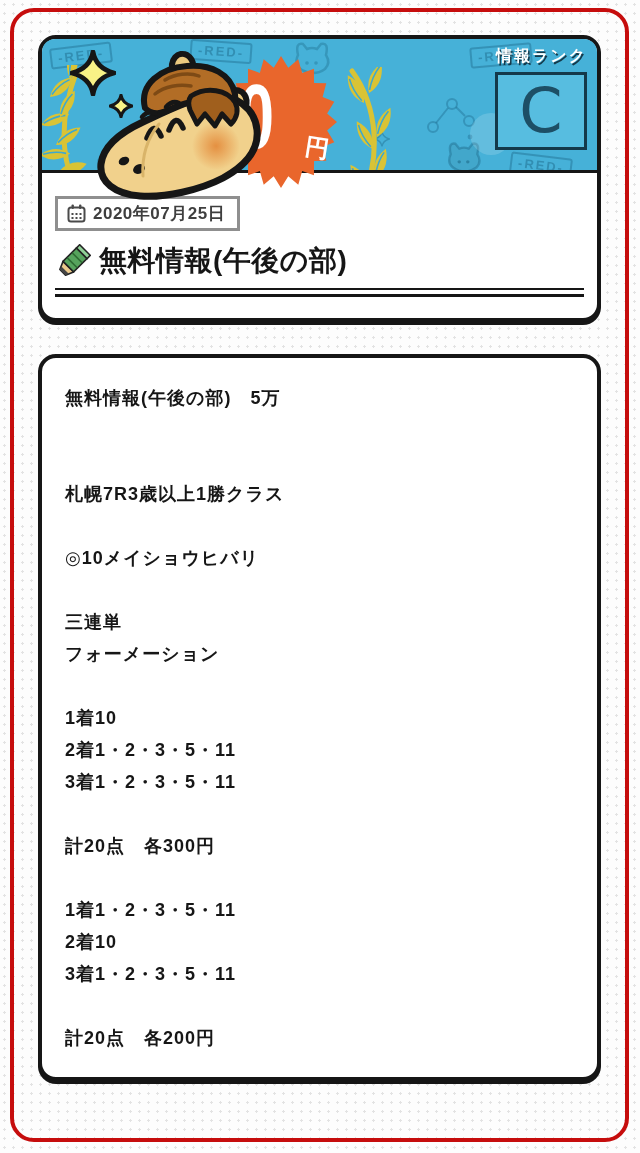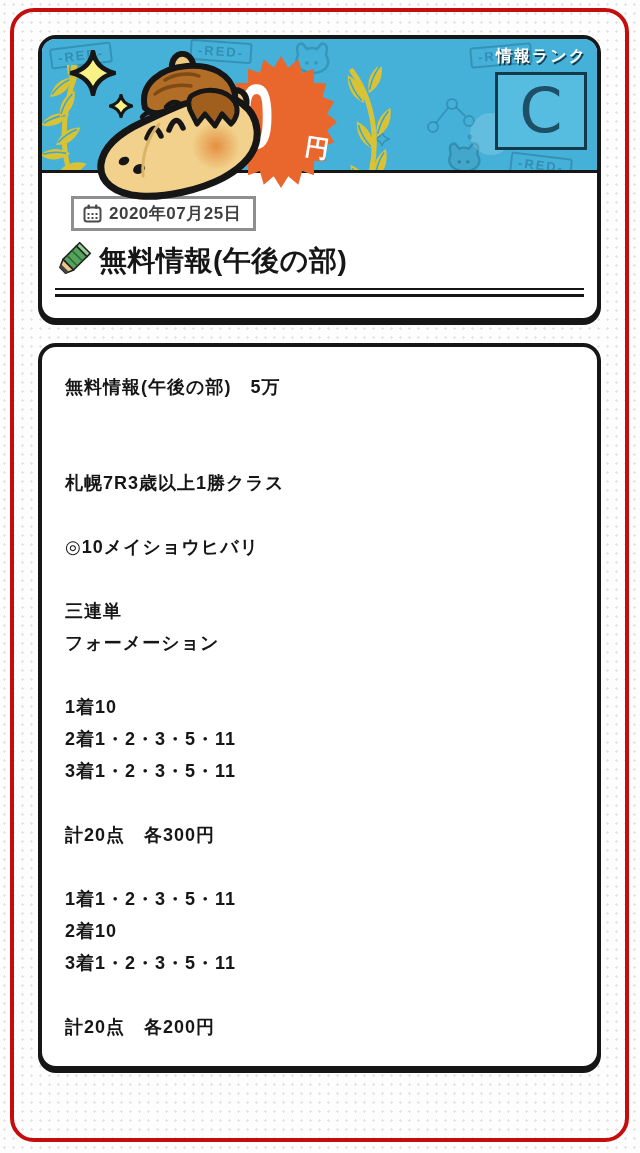--- a/index.html
+++ b/index.html
@@ -14,21 +14,21 @@
   .frame{
     position:absolute;left:10px;top:8px;width:611px;height:1126px;
     border:4px solid #c60d0d;border-radius:24px;
   }
   .card{
     position:absolute;left:38px;background:#fff;
     border:4px solid #161616;border-radius:18px;
     box-shadow:0 3px 0 #161616;
   }
   .card--header{top:35px;width:555px;height:279px;}
-  .card--content{top:343px;width:555px;height:719px;}
+  .card--content{top:354px;width:555px;height:719px;}
 
   
   .banner{
     position:relative;height:131px;background:#46b1d8;
     border-bottom:3px solid #161616;border-radius:13px 13px 0 0;
     overflow:hidden;z-index:1;
   }
   .stamp{
     position:absolute;border:2px solid rgba(12,77,106,.30);
     color:rgba(12,77,106,.34);font-weight:bold;font-size:13px;
@@ -76,27 +76,27 @@
   }
   .burst-yen{
     position:absolute;right:8px;bottom:24px;font-size:24px;font-weight:bold;
     color:#fff;transform:rotate(9deg);
   }
 
   
   .card1-lower{padding:0 13px;}
   .date-badge{
     display:inline-flex;align-items:center;gap:7px;
-    margin-top:23px;margin-left:16px;
+    margin-top:23px;margin-left:0;
     border:3px solid #8f8f8f;background:#fff;
     padding:3px 12px 3px 9px;
     font-size:17px;font-weight:bold;color:#3f3f3f;letter-spacing:.5px;
   }
   .title-row{
-    display:flex;align-items:flex-start;gap:8px;
+    display:flex;align-items:center;gap:8px;
     margin-top:11px;margin-left:2px;
   }
   .title-row .title-text{
     font-size:28px;font-weight:bold;color:#161616;letter-spacing:.5px;
   }
   .double-rule{
     margin-top:8px;height:4px;
     border-top:2px solid #161616;border-bottom:3px solid #161616;
   }
 

